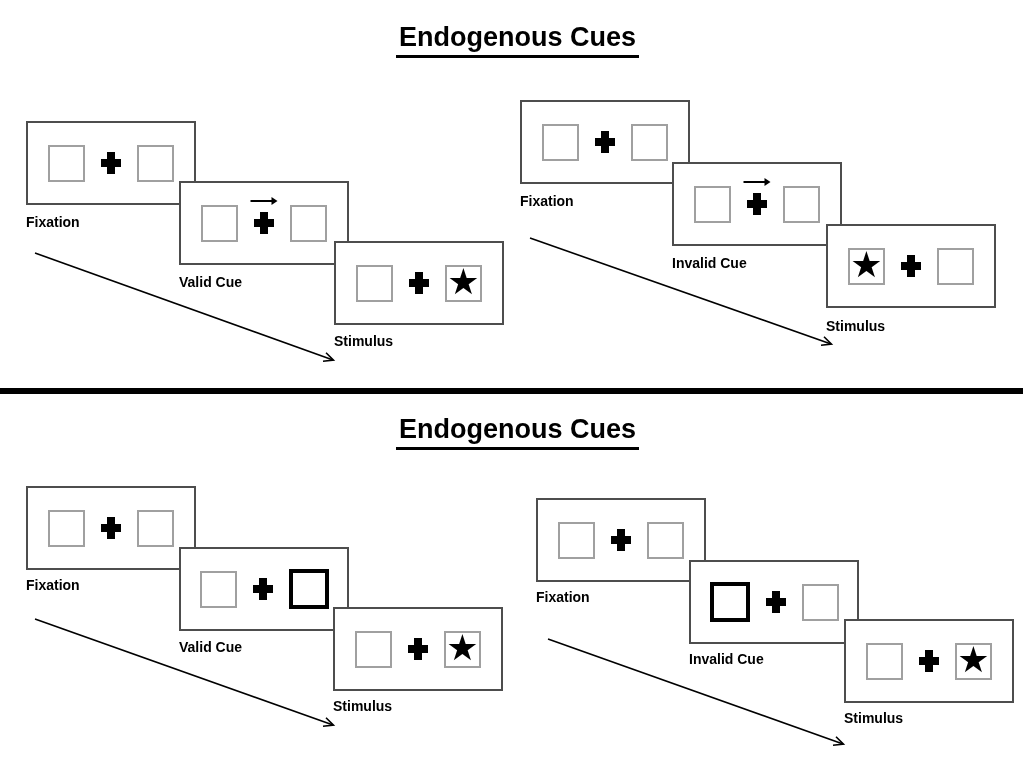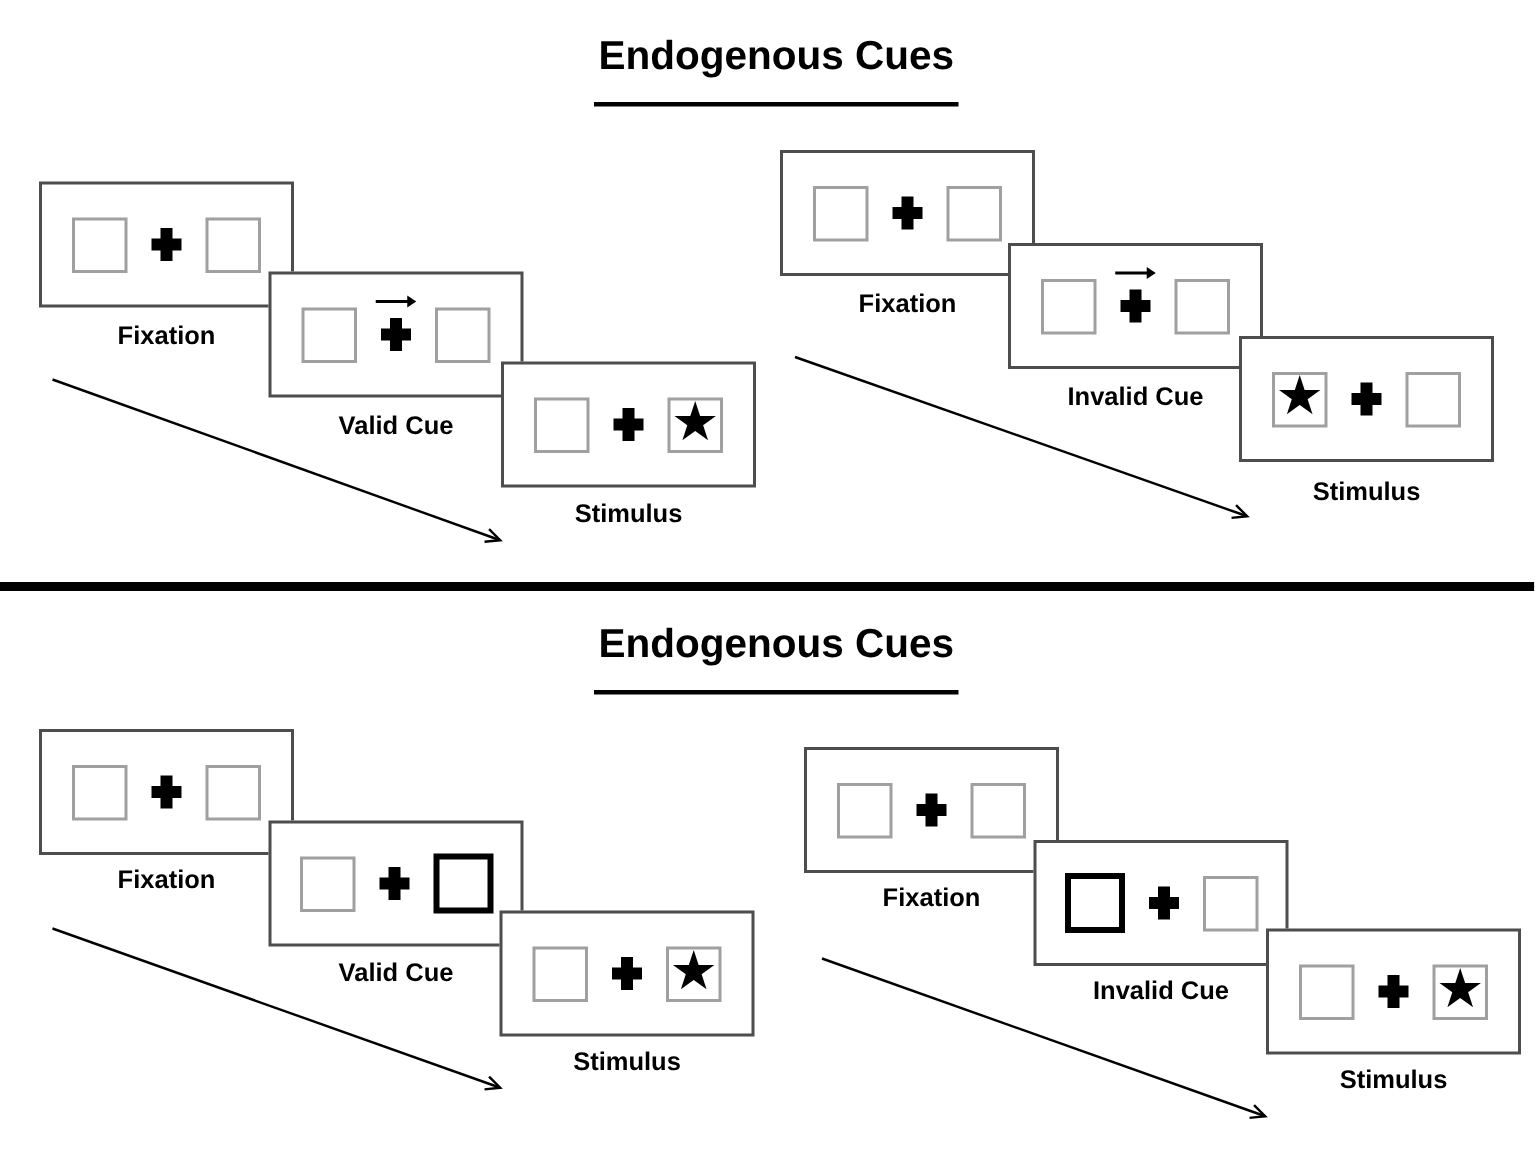--- a/index.html
+++ b/index.html
@@ -4,21 +4,21 @@
 <style>
   html,body { margin:0; padding:0; background:#fff; }
   .slide {
     position:relative; width:1023px; height:767px; background:#ffffff;
     font-family:"Liberation Sans", sans-serif; color:#000; overflow:hidden;
   }
   .sec-title {
     position:absolute; left:6px; width:1023px; text-align:center;
     font-size:27px; font-weight:bold; line-height:1.15;
   }
-  .sec-title span { display:inline-block; border-bottom:3px solid #000; padding:0 3px 15px 3px;text-align:center; }
+  .sec-title span { display:inline-block; border-bottom:3px solid #000; padding:0 3px 2px 3px;text-align:center; }
   .divider { position:absolute; left:0; top:388px; width:1023px; height:6px; background:#000; }
 
   .panel {
     position:absolute; width:170px; height:84px; background:#fff;
     border:2px solid #4d4d4d; box-sizing:border-box;
     display:flex; align-items:center; justify-content:center; gap:15px;
   }
   .box {
     width:33px; height:33px; border:2px solid #a0a0a0; background:#fff;
     display:flex; align-items:center; justify-content:center; box-sizing:content-box;
@@ -29,21 +29,21 @@
   .plus-unit { position:relative; width:22px; height:22px; flex:0 0 auto; }
   .plus { position:absolute; left:1px; top:0; width:20px; height:22px; }
   .plus::before { content:""; position:absolute; left:0; top:7px; width:20px; height:8px; background:#000; }
   .plus::after  { content:""; position:absolute; left:6px; top:0; width:8px; height:22px; background:#000; }
 
   .cue-arrow { position:absolute; left:50%; transform:translateX(-50%); top:-15px; width:27px; height:8px; }
   .cue-arrow .shaft { position:absolute; left:0; top:3px; width:22px; height:2px; background:#000; }
   .cue-arrow .head  { position:absolute; right:0; top:0; width:0; height:0;
                       border-left:6px solid #000; border-top:4px solid transparent; border-bottom:4px solid transparent; }
 
-  .plabel { position:absolute; width:170px; text-align:center; font-size:17px; font-weight:bold; line-height:1.1; }
+  .plabel { position:absolute; width:170px; text-align:left; font-size:14px; font-weight:bold; line-height:1.1; }
   .arrow-svg { position:absolute; overflow:visible; }
 </style>
 </head>
 <body>
 
 <div class="slide">
 
   <svg width="0" height="0" style="position:absolute" aria-hidden="true">
     <defs>
       <marker id="ah" markerWidth="14" markerHeight="12" refX="11" refY="6" orient="auto" markerUnits="userSpaceOnUse">

